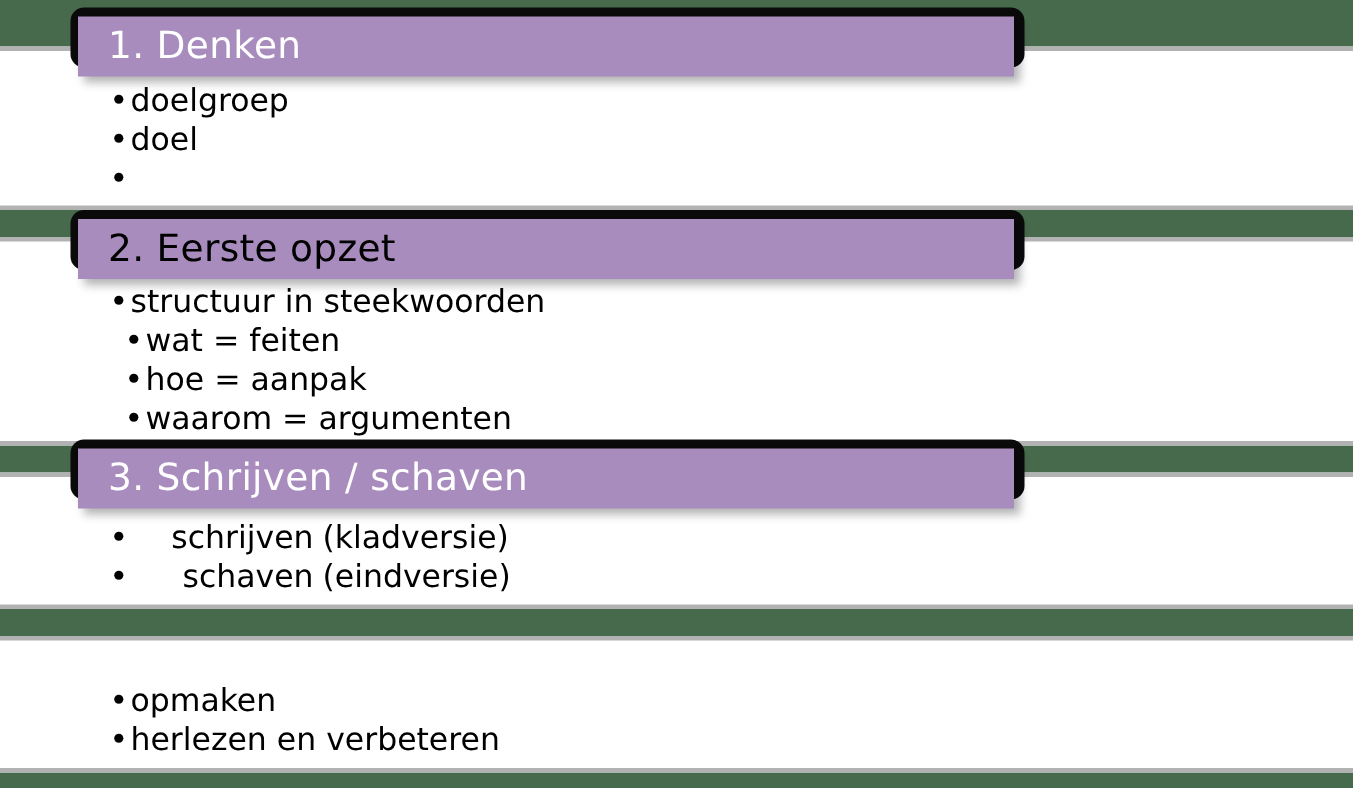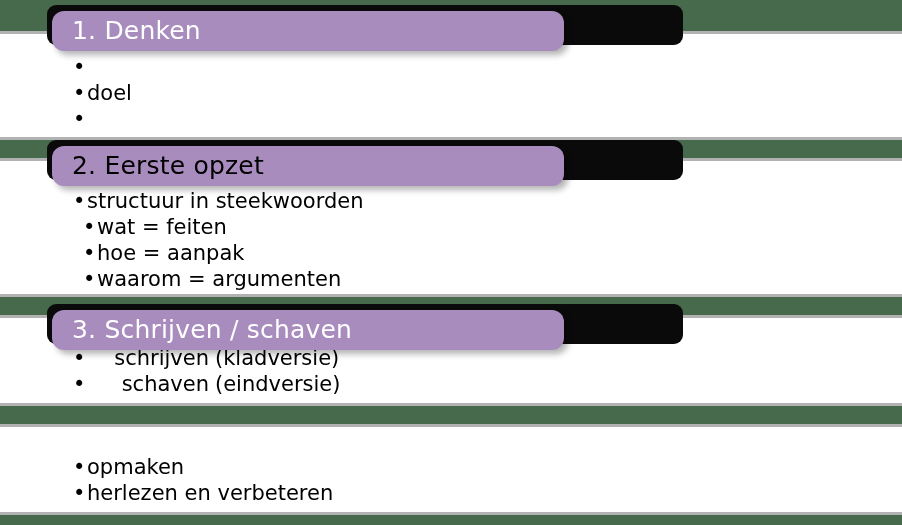--- a/index.html
+++ b/index.html
@@ -47,24 +47,24 @@
     top: 0px;
     width: 636px;
     height: 40px;
     background: #0a0a0a;
     border-radius: 9px;
   }
   .titlebar {
     position: absolute;
     left: 5px;
     top: 6px;
-    width: 512px;
+    width: 624px;
     height: 40px;
     background: #a88cbe;
-    border-radius: 12px;
+    border-radius: 0;
     box-shadow: 4px 4px 6px rgba(0,0,0,0.30);
   }
   .titlebar-label {
     position: absolute;
     left: 20px;
     top: 50%;
     transform: translateY(-52%);
     color: #ffffff;
     font-size: 25px;
     font-weight: 400;
@@ -103,20 +103,21 @@
   .col-a { display: inline-block; width: 122px; text-align: right; }
 </style>
 </head>
 <body>
 
 <div id="slide">
     <div class="panel" style="top: 31px; height: 109px; background: rgb(255, 255, 255); border-color: rgb(178, 178, 178);"></div>
     <div class="bullets" style="left: 73px; top: 54px;">
       <div class="bullet-row">
         <span class="dot">•</span>
+        <span class="txt">doelgroep</span>
       </div>
       <div class="bullet-row">
         <span class="dot">•</span>
         <span class="txt">doel</span>
       </div>
       <div class="bullet-row">
         <span class="dot">•</span>
       </div>
     </div>
     <div class="titlebar-wrap" style="top: 5px;">
@@ -156,21 +157,21 @@
         <span class="dot">•</span>
         <span class="txt col-a">schrijven</span>
         <span class="col2">(kladversie)</span>
       </div>
       <div class="bullet-row">
         <span class="dot">•</span>
         <span class="txt col-a">schaven</span>
         <span class="col2">(eindversie)</span>
       </div>
     </div>
-    <div class="titlebar-wrap" style="top: 304px;">
+    <div class="titlebar-wrap" style="top: 293px;">
       <div class="titlebar-shadow" style="background: rgb(10, 10, 10);"></div>
       <div class="titlebar" style="background: rgb(168, 140, 190);">
         <div class="titlebar-label" style="color: rgb(255, 255, 255);">3. Schrijven / schaven</div>
       </div>
     </div>
     <div class="panel" style="top: 424px; height: 91px; background: rgb(255, 255, 255); border-color: rgb(178, 178, 178);"></div>
     <div class="bullets" style="left: 73px; top: 454px;">
       <div class="bullet-row">
         <span class="dot">•</span>
         <span class="txt">opmaken</span>

